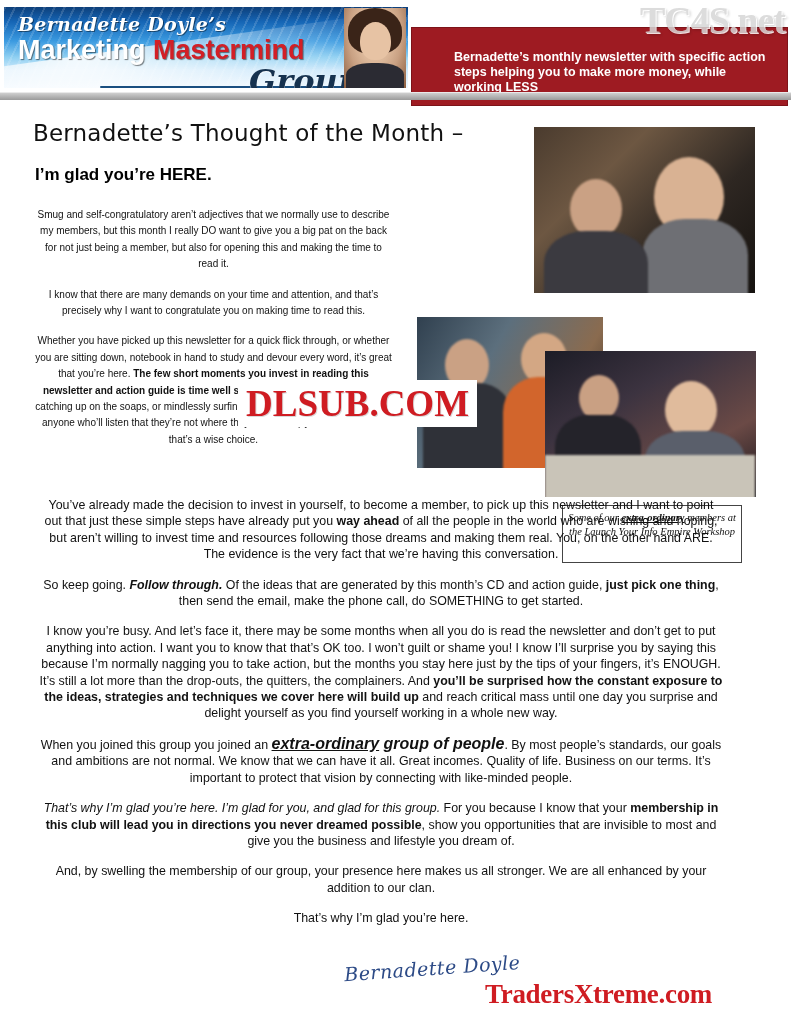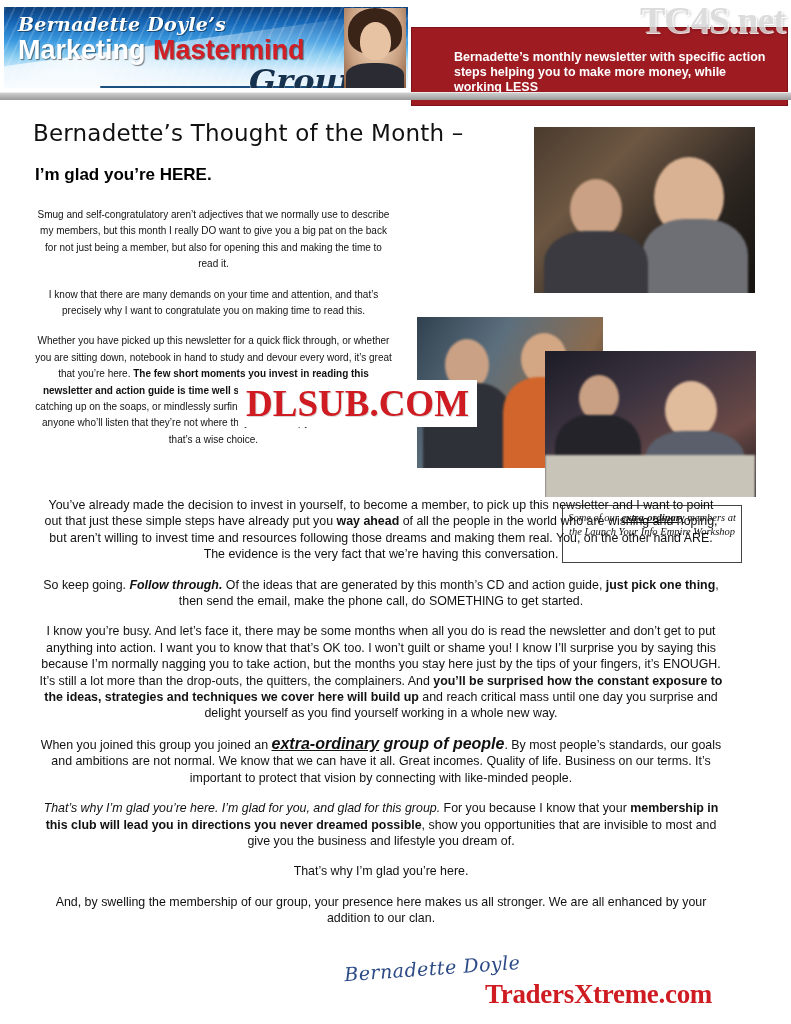--- a/index.html
+++ b/index.html
@@ -347,22 +347,22 @@
       <p><span>You’ve already made the decision to invest in yourself, to become a member, to pick up this newsletter and I want to point out that just these simple steps have already put you </span><b>way ahead</b><span> of all the people in the world who are wishing and hoping, but aren’t willing to invest time and resources following those dreams and making them real. You, on the other hand ARE. The evidence is the very fact that we’re having this conversation.</span></p>
 
       <p><span>So keep going. </span><b class="ital">Follow through.</b><span> Of the ideas that are generated by this month’s CD and action guide, </span><b>just pick one thing</b><span>, then send the email, make the phone call, do SOMETHING to get started.</span></p>
 
       <p><span>I know you’re busy. And let’s face it, there may be some months when all you do is read the newsletter and don’t get to put anything into action. I want you to know that that’s OK too. I won’t guilt or shame you! I know I’ll surprise you by saying this because I’m normally nagging you to take action, but the months you stay here just by the tips of your fingers, it’s ENOUGH. It’s still a lot more than the drop-outs, the quitters, the complainers. And </span><b>you’ll be surprised how the constant exposure to the ideas, strategies and techniques we cover here will build up</b><span> and reach critical mass until one day you surprise and delight yourself as you find yourself working in a whole new way.</span></p>
 
       <p><span>When you joined this group you joined an </span><span class="bigund">extra-ordinary</span><span class="bigital"> group of people</span><span>. By most people’s standards, our goals and ambitions are not normal. We know that we can have it all. Great incomes. Quality of life. Business on our terms. It’s important to protect that vision by connecting with like-minded people.</span></p>
 
       <p><span class="ital">That’s why I’m glad you’re here. I’m glad for you, and glad for this group.</span><span> For you because I know that your </span><b>membership in this club will lead you in directions you never dreamed possible</b><span>, show you opportunities that are invisible to most and give you the business and lifestyle you dream of.</span></p>
 
+      <p>And, by swelling the membership of our group, your presence here makes us all stronger. We are all enhanced by your addition to our clan.</p>
       <p>That’s why I’m glad you’re here.</p>
-      <p>And, by swelling the membership of our group, your presence here makes us all stronger. We are all enhanced by your addition to our clan.</p>
     </div>
 
     <div class="signature">Bernadette Doyle</div>
   </div>
 
   <div class="wm-dlsub">DLSUB.COM</div>
   <div class="wm-tx">TradersXtreme.com</div>
 
 </div>
 

